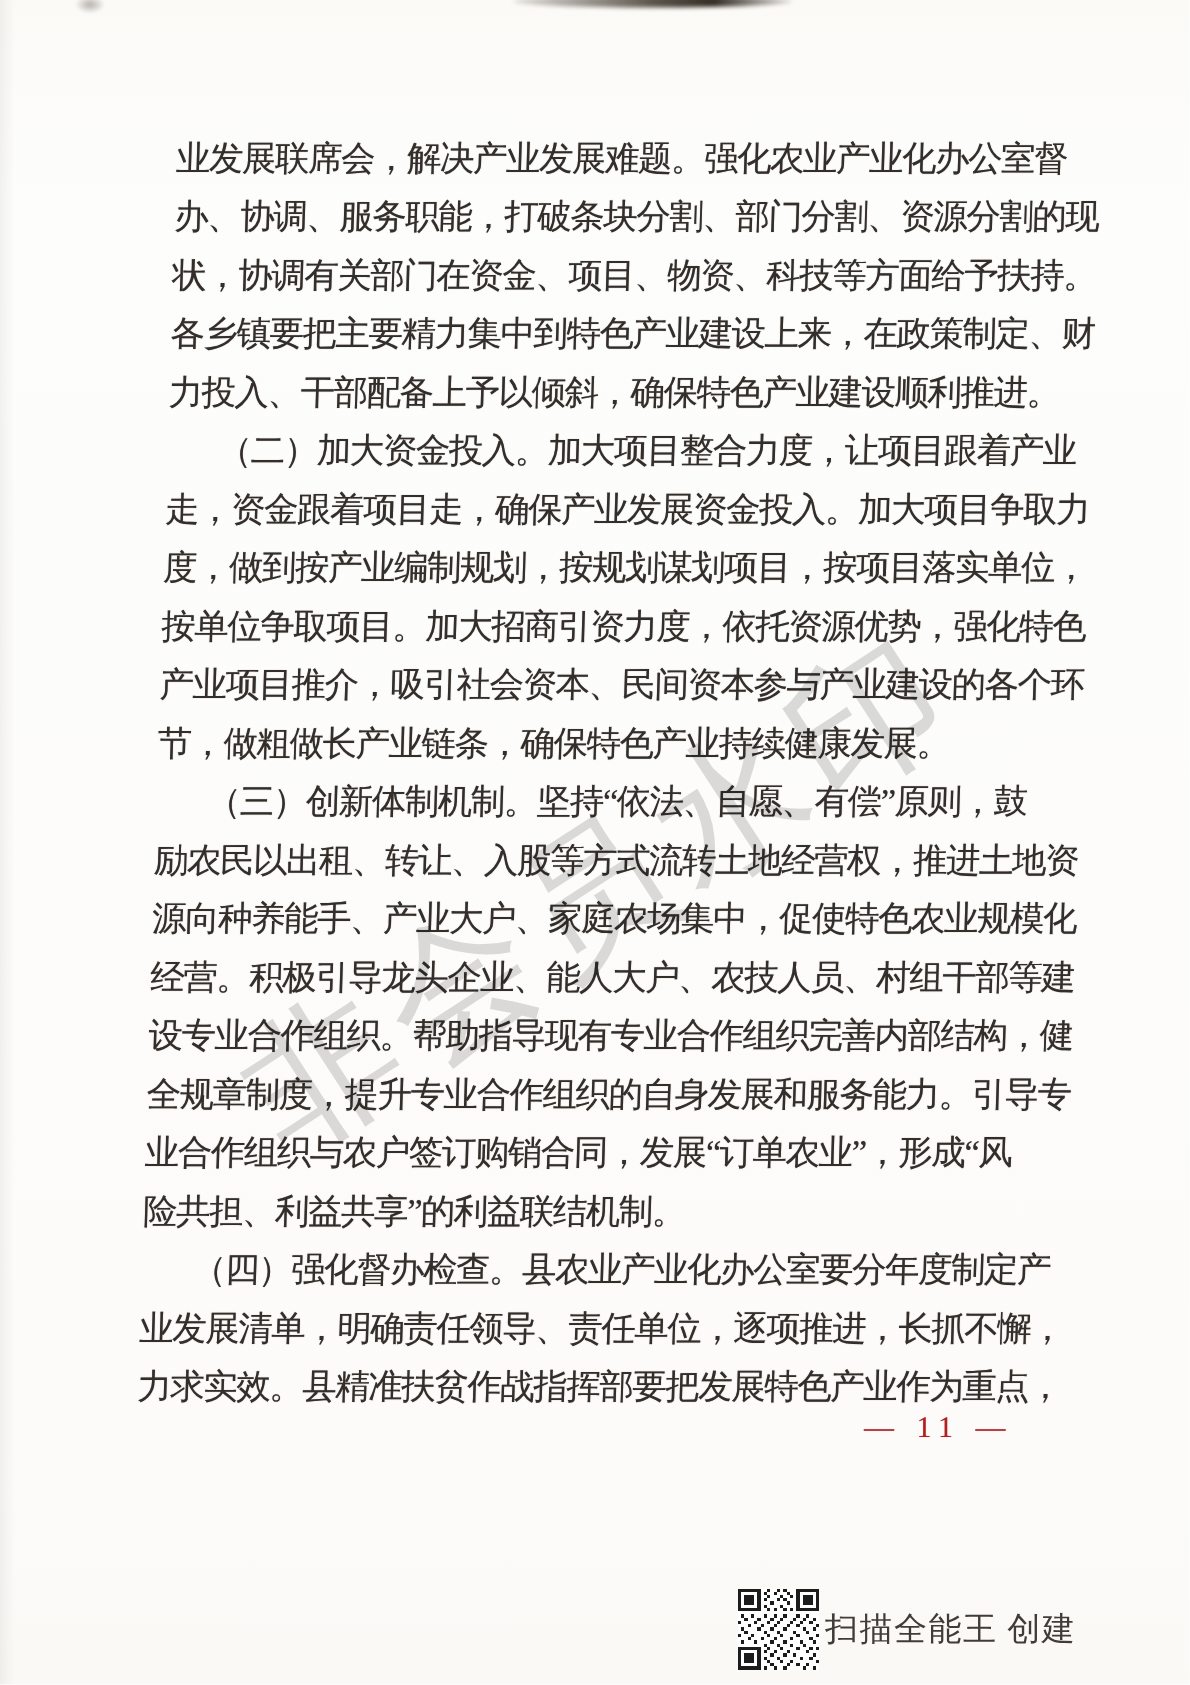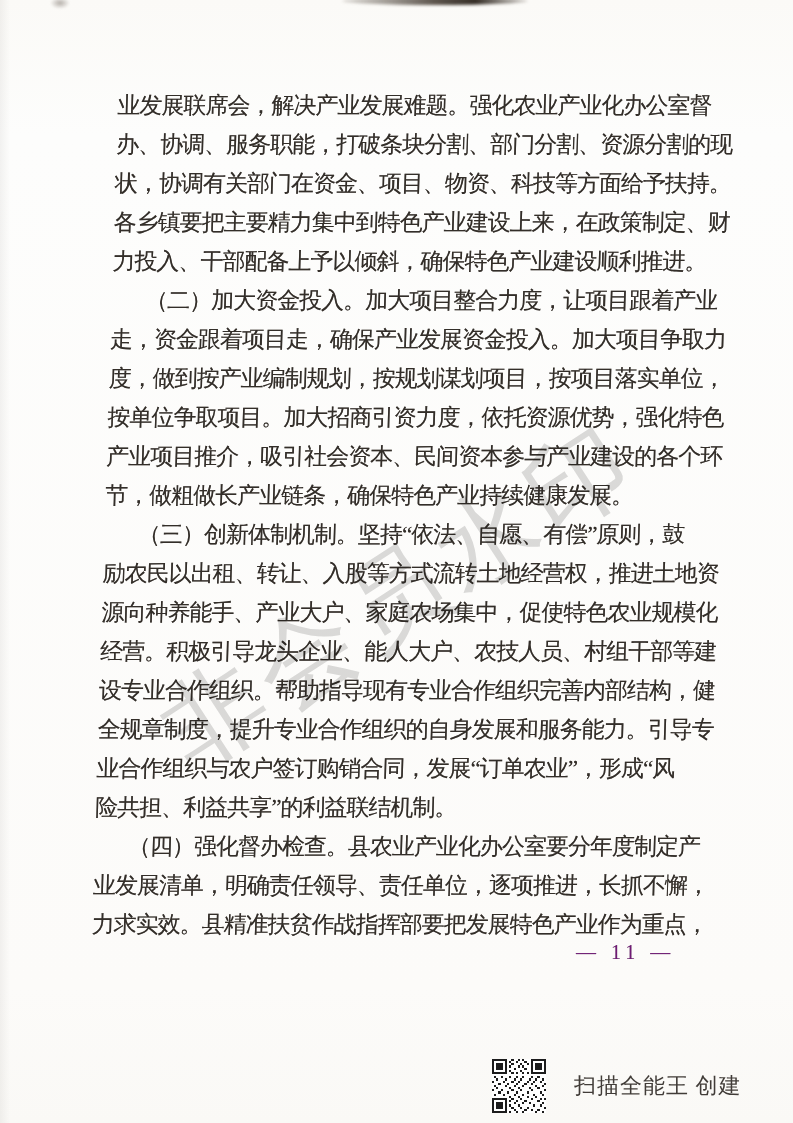--- a/index.html
+++ b/index.html
@@ -38,26 +38,26 @@
     position:absolute;left:130px;top:544px;width:540px;height:104px;
     transform:rotate(-33deg);transform-origin:50% 50%;
     font-size:100px;line-height:104px;letter-spacing:8px;white-space:nowrap;
     color:#c6c6c6;opacity:0.62;mix-blend-mode:multiply;
     font-family:"Liberation Serif","DejaVu Serif",serif;
     pointer-events:none;z-index:5;
   }
   
   .page-number{
     position:absolute;left:576px;top:941px;
-    font-size:20px;letter-spacing:5px;color:#701a75;white-space:nowrap;
+    font-size:20px;letter-spacing:5px;color:#b91c1c;white-space:nowrap;
     text-shadow:0 0 0.5px rgba(58,58,58,0.5);
     text-align:center;
   }
   
-  .footer{position:absolute;left:492px;top:1058px;display:flex;align-items:center;gap:28px;}
+  .footer{position:absolute;left:492px;top:1058px;display:flex;align-items:center;gap:4px;}
   .qr{width:54px;height:56px;display:block;}
   .footer-credit{
     font-size:22px;color:#413c38;white-space:nowrap;letter-spacing:1px;
     font-family:"Liberation Serif","DejaVu Serif",serif;
   }
 </style>
 </head>
 <body>
 
 <div class="page">

